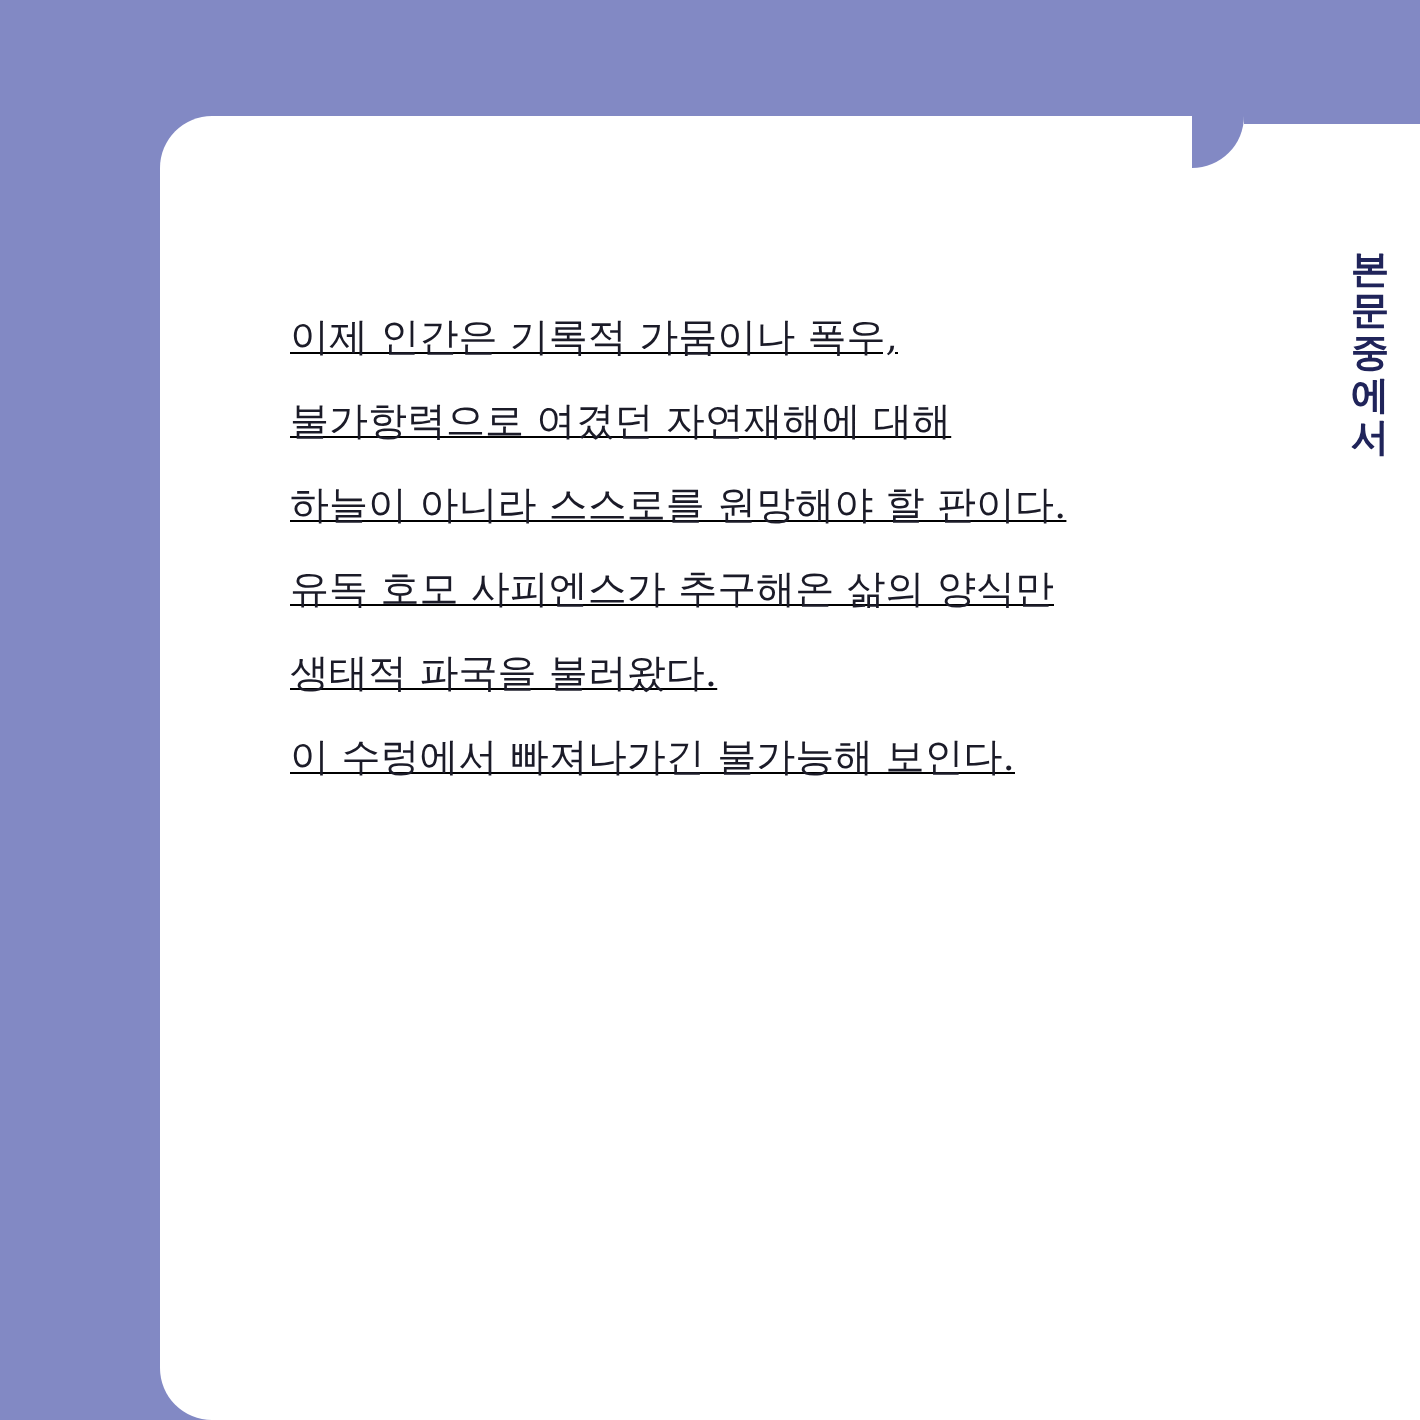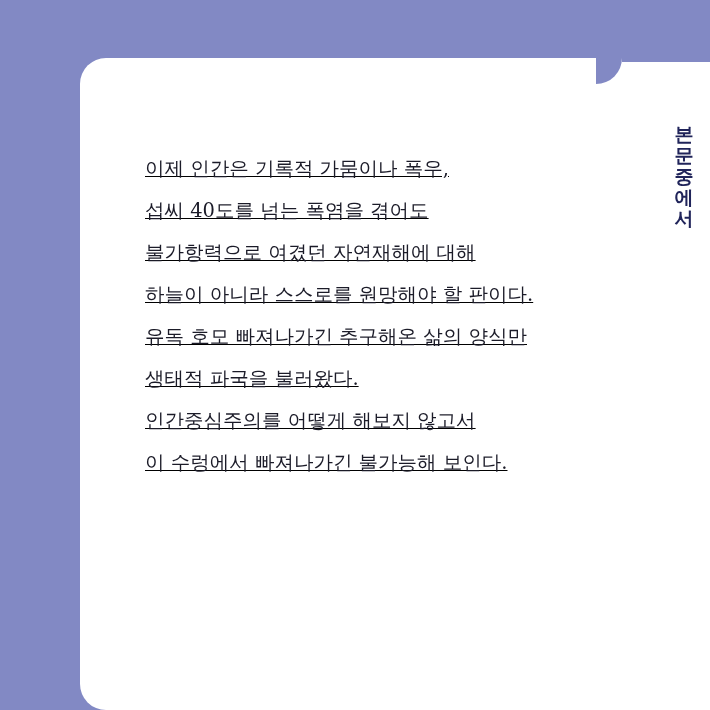--- a/index.html
+++ b/index.html
@@ -99,22 +99,20 @@
 
   <div class="page"></div>
 
   <div class="notch-tab"></div>
   <div class="notch-curve"></div>
 
   <div class="side-label">본문중에서</div>
 
   <div class="quote">
     <div class="quote-line">이제 인간은 기록적 가뭄이나 폭우,</div>
-    <div class="quote-line">섭씨 40도를 넘는 폭염을 겪어도</div>
     <div class="quote-line">불가항력으로 여겼던 자연재해에 대해</div>
     <div class="quote-line">하늘이 아니라 스스로를 원망해야 할 판이다.</div>
-    <div class="quote-line">유독 호모 빠져나가긴 추구해온 삶의 양식만</div>
+    <div class="quote-line">유독 호모 사피엔스가 추구해온 삶의 양식만</div>
     <div class="quote-line">생태적 파국을 불러왔다.</div>
-    <div class="quote-line">인간중심주의를 어떻게 해보지 않고서</div>
     <div class="quote-line">이 수렁에서 빠져나가긴 불가능해 보인다.</div>
   </div>
 
 </div>
 
 </body></html>

